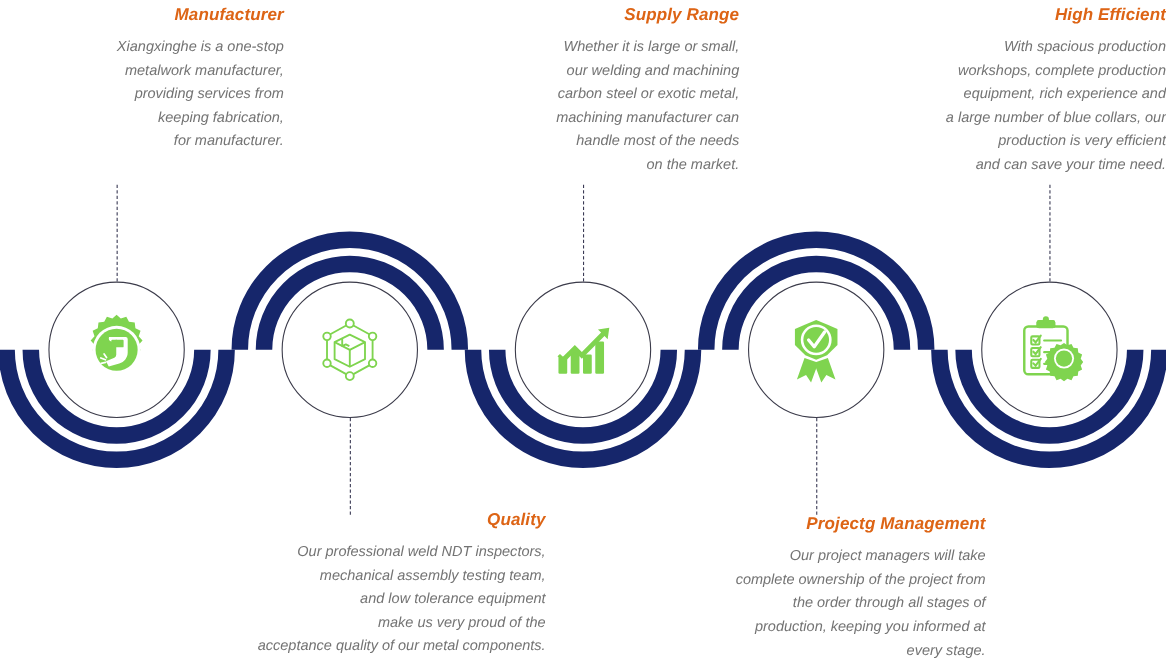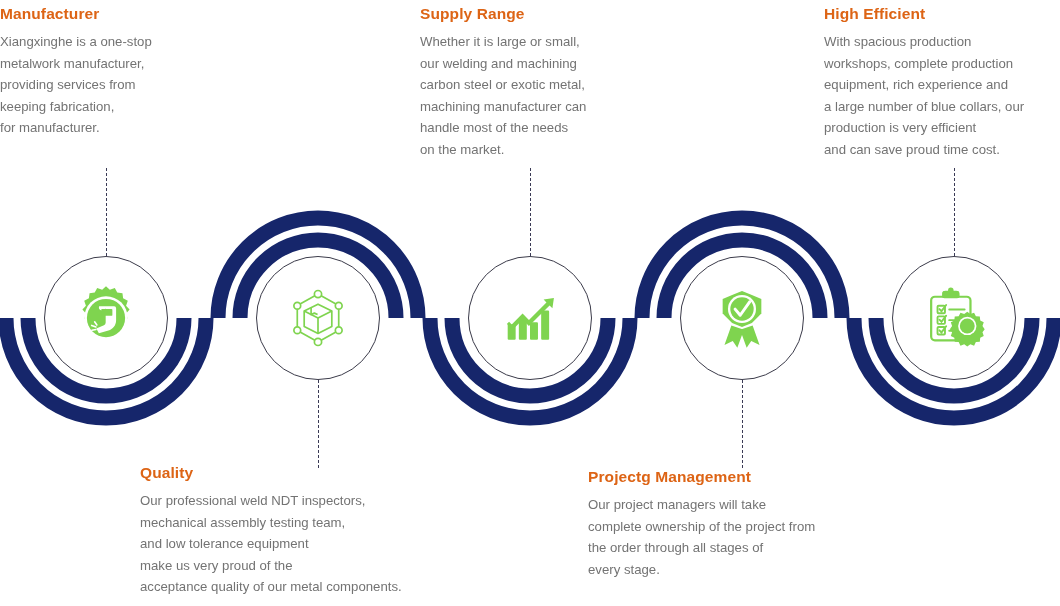--- a/index.html
+++ b/index.html
@@ -56,21 +56,22 @@
     position: absolute;
     z-index: 2;
     width: 0;
     border-left: 1.3px dashed #3a3a55;
   }
 
   
   .block {
     position: absolute;
     z-index: 4;
-    text-align: left;
+    text-align: right;
+    font-style: italic;
   }
   .block-title {
     color: #dd6415;
     font-weight: bold;
     font-size: 15.5px;
     line-height: 20px;
     margin: 0 0 7px 0;
     letter-spacing: .1px;
   }
   .block-body {
@@ -238,38 +239,39 @@
   </div>
 
   <div class="block" style="left:824px; top:4px; width:236px;">
     <p class="block-title">High Efficient</p>
     <p class="block-body">
       <span class="ln">With spacious production</span>
       <span class="ln">workshops, complete production</span>
       <span class="ln">equipment, rich experience and</span>
       <span class="ln">a large number of blue collars, our</span>
       <span class="ln">production is very efficient</span>
-      <span class="ln">and can save proud time cost.</span>
+      <span class="ln">and can save your time need.</span>
     </p>
   </div>
 
   <div class="block" style="left:140px; top:463px; width:356px;">
     <p class="block-title">Quality</p>
     <p class="block-body">
       <span class="ln">Our professional weld NDT inspectors,</span>
       <span class="ln">mechanical assembly testing team,</span>
       <span class="ln">and low tolerance equipment</span>
       <span class="ln">make us very proud of the</span>
       <span class="ln">acceptance quality of our metal components.</span>
     </p>
   </div>
 
   <div class="block" style="left:588px; top:467px; width:308px;">
     <p class="block-title">Projectg Management</p>
     <p class="block-body">
       <span class="ln">Our project managers will take</span>
       <span class="ln">complete ownership of the project from</span>
       <span class="ln">the order through all stages of</span>
+      <span class="ln">production, keeping you informed at</span>
       <span class="ln">every stage.</span>
     </p>
   </div>
 
 </div>
 
 </body></html>

